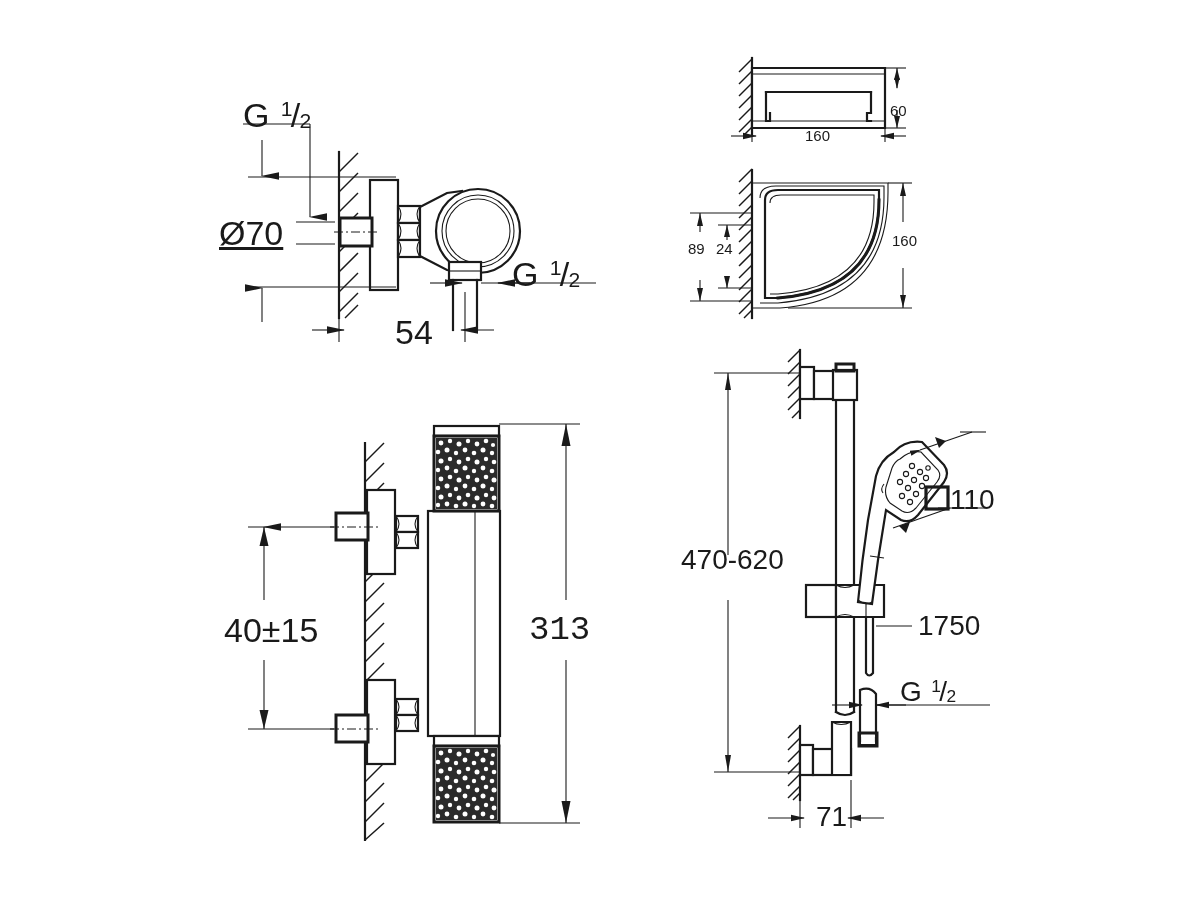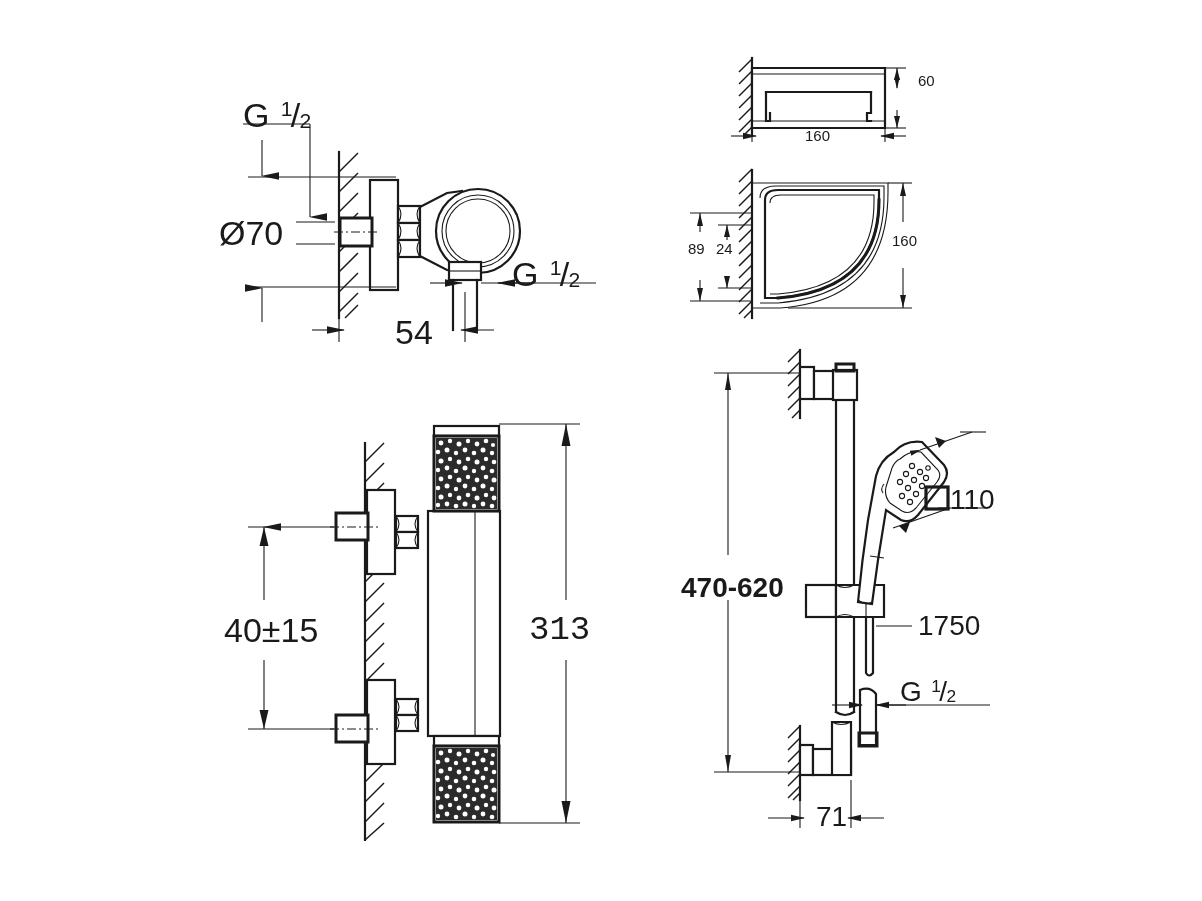--- a/index.html
+++ b/index.html
@@ -558,45 +558,45 @@
       </g>
     </g>
   </svg>
 
   <div class="dimtext t-lg" style="left:243px; top:98px;">
     <span class="gfrac">
       <span class="gl">G</span>&nbsp;<span class="num">1</span><span class="sl">/</span><span class="den">2</span>
     </span>
   </div>
 
-  <div class="dimtext t-lg" style="left:219px; top:216px;">Ø70</div>
+  <div class="dimtext t-lg" style="left:219px; top:216px;text-decoration:underline;">Ø70</div>
 
   <div class="dimtext t-lg" style="left:395px; top:315px;">54</div>
 
   <div class="dimtext t-lg" style="left:512px; top:257px;">
     <span class="gfrac">
       <span class="gl">G</span>&nbsp;<span class="num">1</span><span class="sl">/</span><span class="den">2</span>
     </span>
   </div>
 
   <div class="dimtext t-lg" style="left:224px; top:613px;">40±15</div>
 
   <div class="dimtext t-lg" style="left:529px; top:613px;font-family:Liberation Mono, monospace;">313</div>
 
-  <div class="dimtext t-xs" style="left:890px; top:73px;margin-left:28px;">60</div>
+  <div class="dimtext t-xs" style="left:890px; top:103px;">60</div>
 
   <div class="dimtext t-xs" style="left:805px; top:128px;">160</div>
 
   <div class="dimtext t-xs" style="left:688px; top:241px;">89</div>
 
   <div class="dimtext t-xs" style="left:716px; top:241px;">24</div>
 
   <div class="dimtext t-xs" style="left:892px; top:233px;">160</div>
 
-  <div class="dimtext t-md" style="left:681px; top:574px;font-weight:bold;">470-620</div>
+  <div class="dimtext t-md" style="left:681px; top:546px;">470-620</div>
 
   <div class="dimtext t-md" style="left:950px; top:486px;">110</div>
 
   <div class="dimtext t-md" style="left:918px; top:612px;text-align:center;">1750</div>
 
   <div class="dimtext t-md" style="left:900px; top:678px;">
     <span class="gfrac">
       <span class="gl">G</span>&nbsp;<span class="num">1</span><span class="sl">/</span><span class="den">2</span>
     </span>
   </div>

